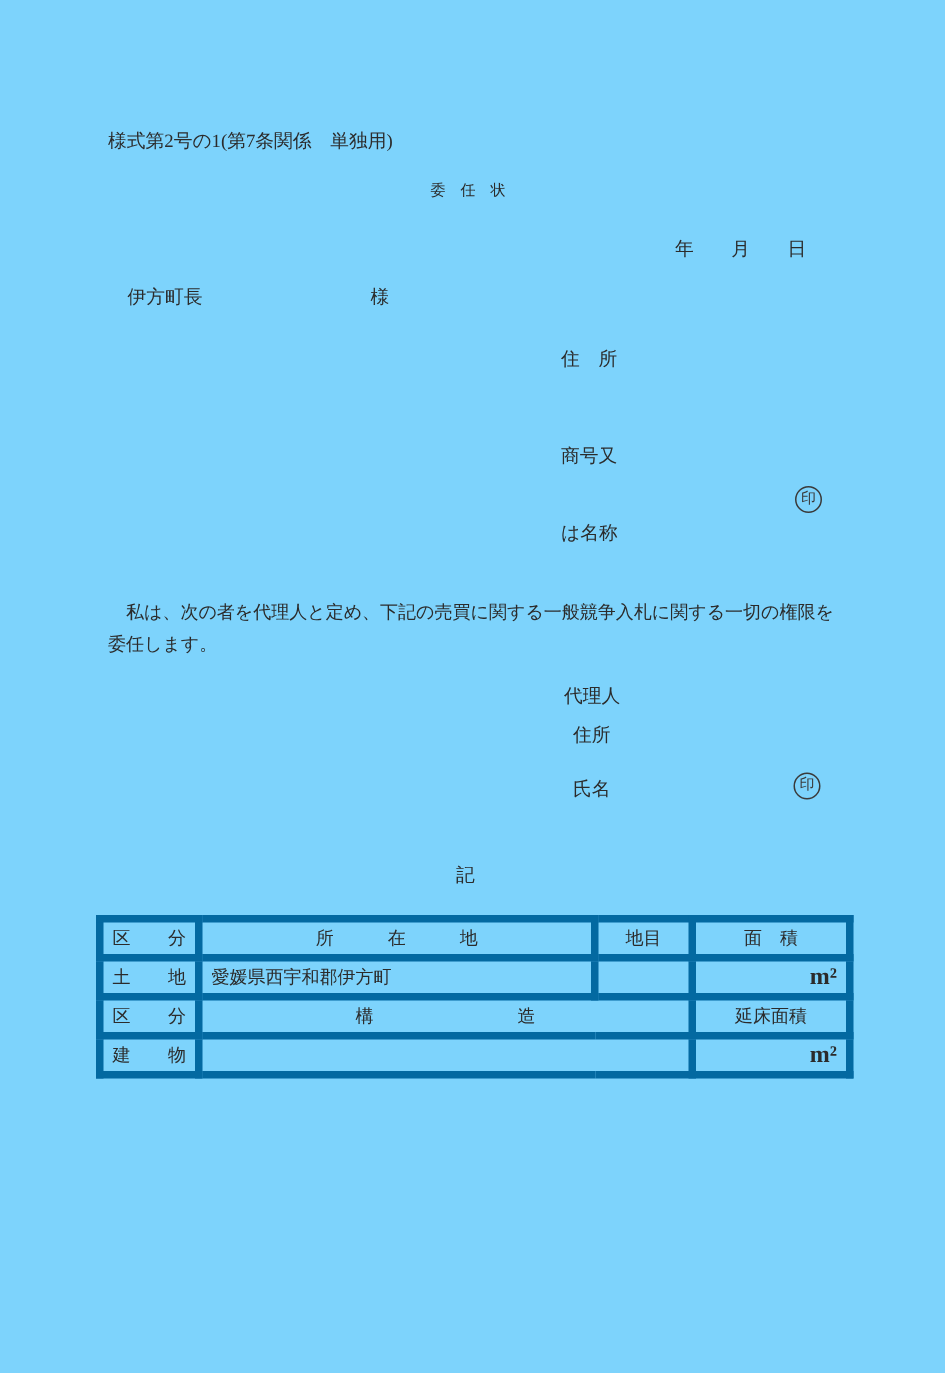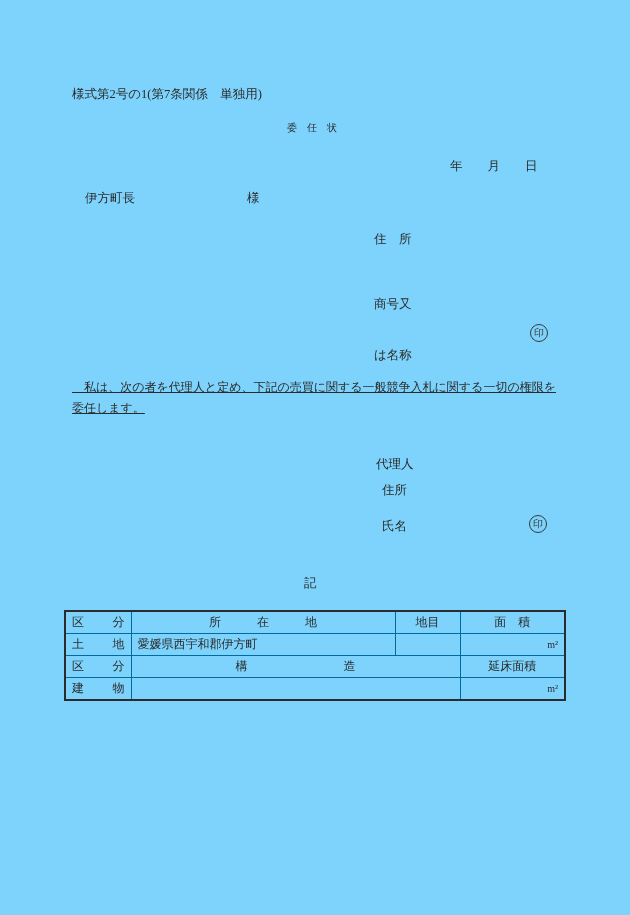--- a/index.html
+++ b/index.html
@@ -39,63 +39,62 @@
     justify-content: center;
     font-size: 10px;
     line-height: 1;
     color: #3a3a3a;
   }
   .seal-1 { left: 530px; top: 324px; }
   .seal-2 { left: 529px; top: 515px; }
 
   .body-paragraph {
     position: absolute;
-    left: 72px; top: 377px;
+    left: 72px; top: 398px;
     width: 490px;
     font-size: 12px;
     line-height: 21px;
     white-space: normal;
     word-break: break-all;
-    text-decoration: underline;
   }
 
   .agent-label   { left: 376px; top: 456px; }
   .agent-address { left: 382px; top: 482px; }
   .agent-name    { left: 382px; top: 518px; }
 
   .record-label  { left: 304px; top: 575px; }
 
   .property-table {
     position: absolute;
     left: 64px; top: 610px;
     border-collapse: collapse;
     table-layout: fixed;
     font-size: 12px;
     color: #2b2b2b;
   }
   .property-table, .property-table td {
-    border: 1px solid #0369a1;
+    border: 5px solid #0369a1;
   }
   .property-table { border: 2px solid #2b2b2b; }
   .property-table td {
     height: 21px;
     padding: 0 6px;
     line-height: 21px;
     overflow: hidden;
     white-space: pre;
   }
   .col-category { width: 66px; }
   .col-location { width: 264px; }
   .col-landtype { width: 65px; }
   .col-area     { width: 105px; }
 
   .cell-justify { text-align: justify; text-align-last: justify; padding: 0 12px; }
   .cell-center  { text-align: center; margin-left: 28px; }
   .cell-left    { text-align: left; }
-  .cell-right   { text-align: right; font-size: 10px; }
+  .cell-right   { text-align: right; font-size: 16px; font-weight: bold; }
 </style>
 </head>
 <body>
 
 <div class="page">
 
   <div class="abs form-number">様式第2号の1(第7条関係　単独用)</div>
 
   <div class="abs doc-title">委　任　状</div>
 

